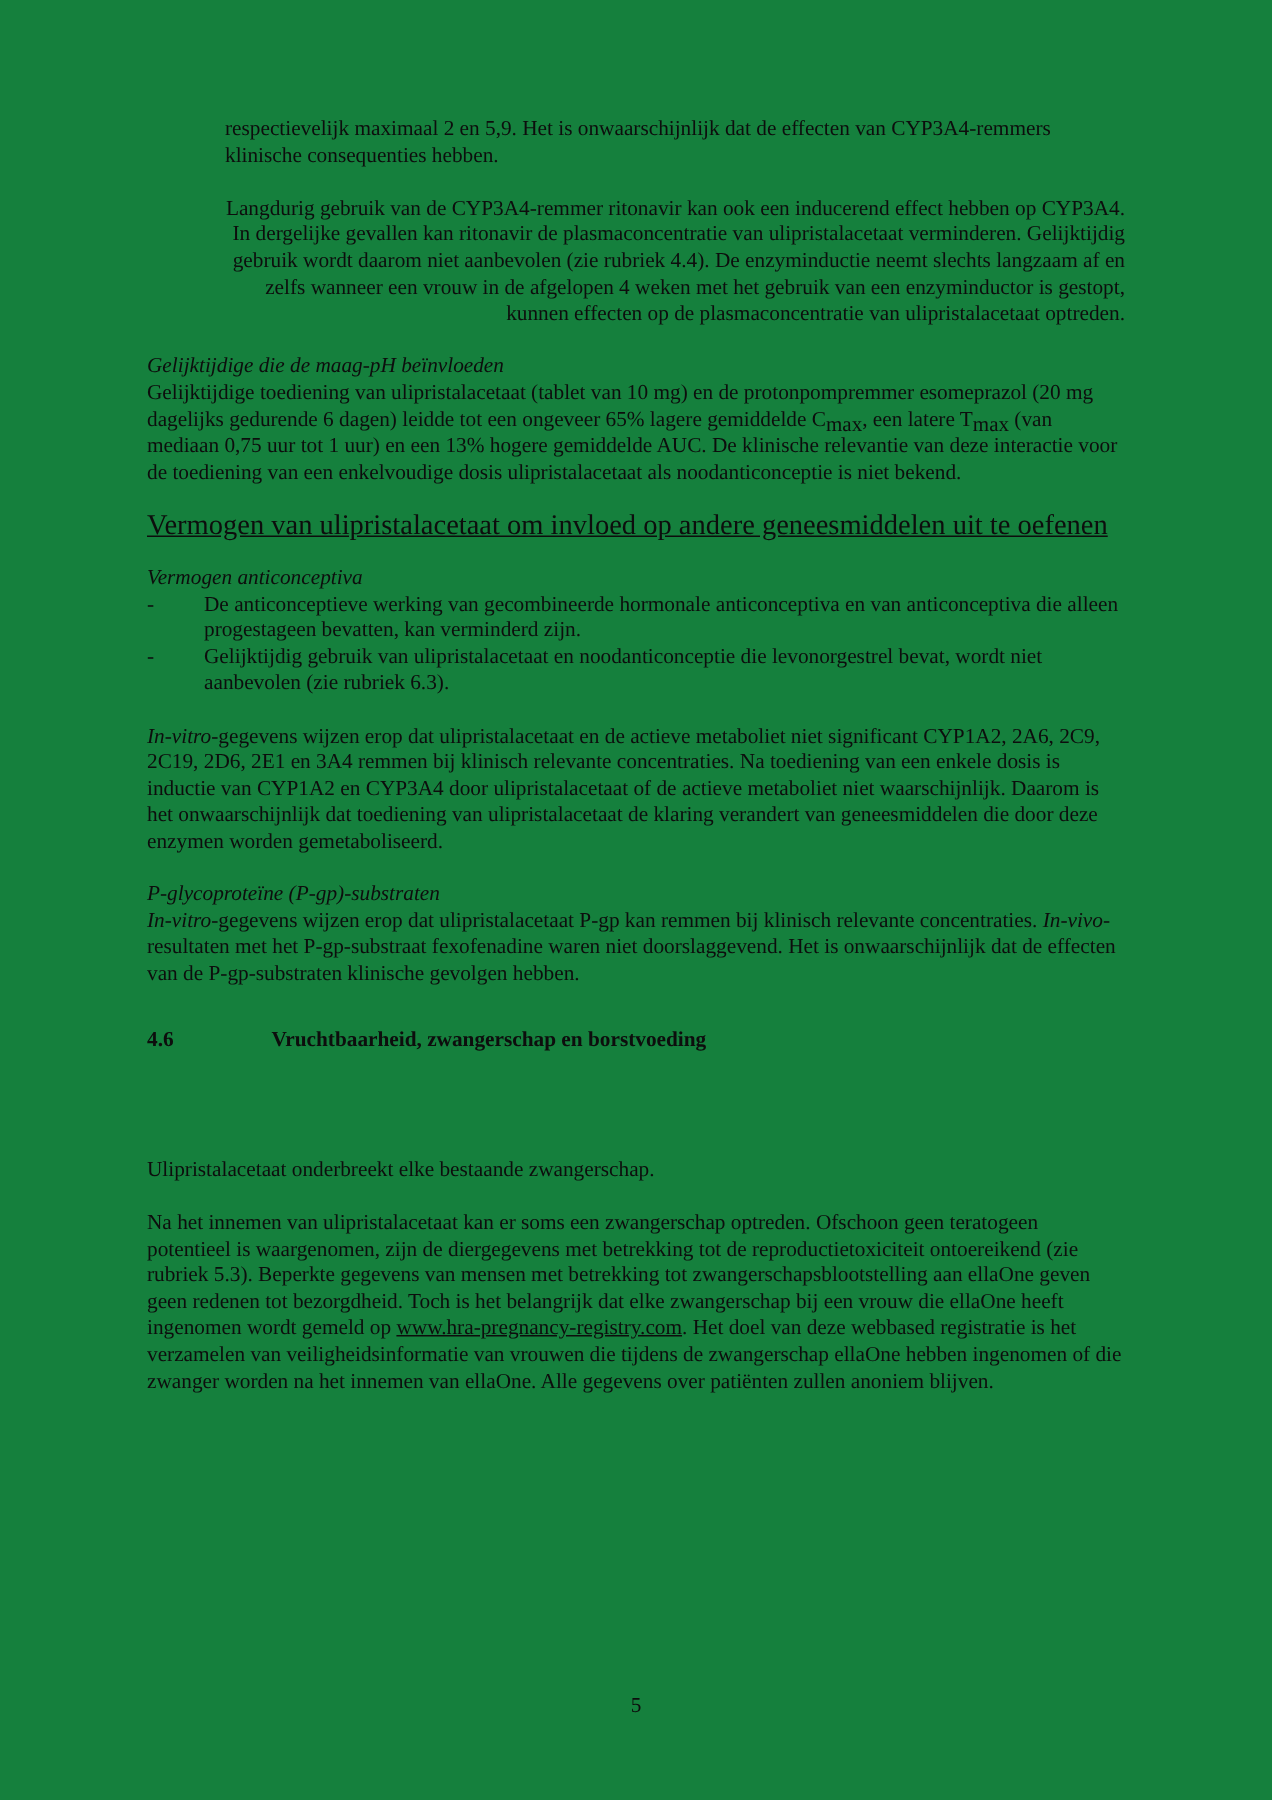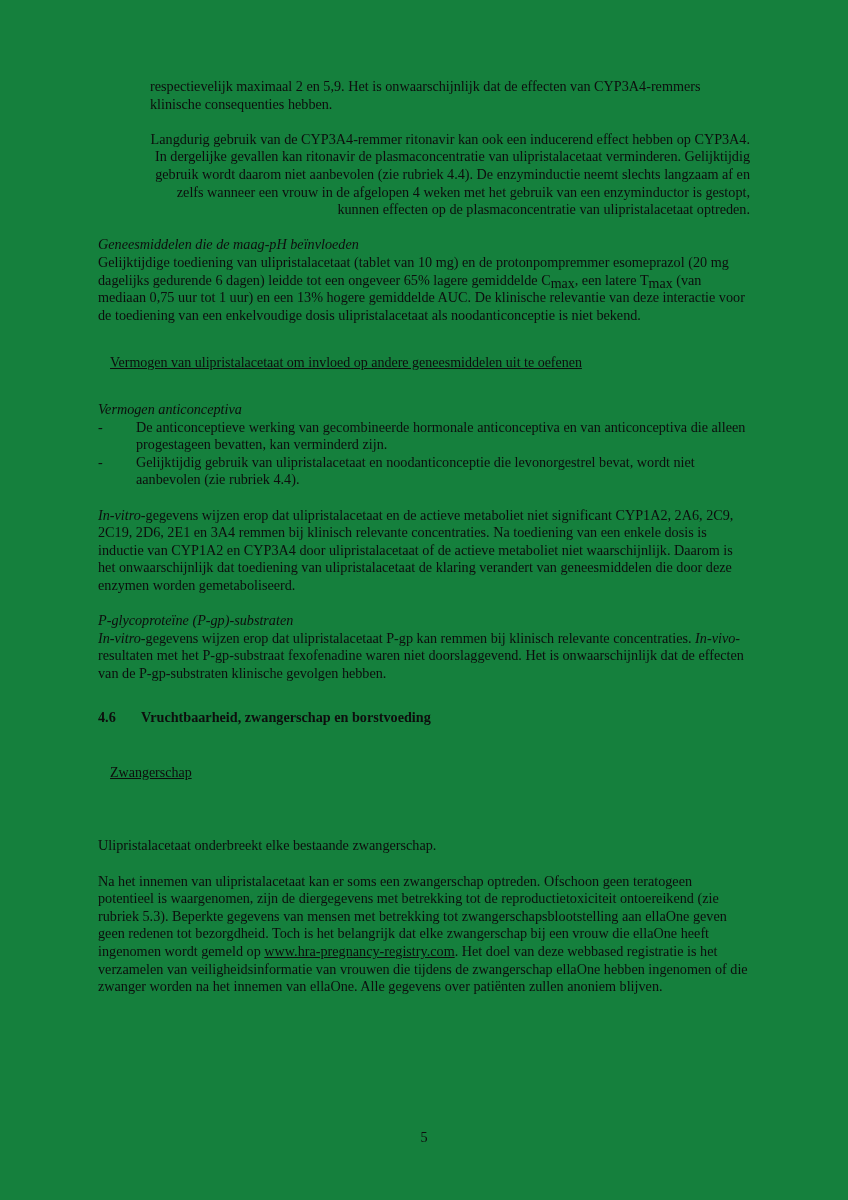--- a/index.html
+++ b/index.html
@@ -41,23 +41,23 @@
     text-align: right;
   }
   .subhead-italic {
     font-style: italic;
     font-size: 14.2px;
     line-height: 17.6px;
     margin: 0;
   }
   .subhead-underline {
     text-decoration: underline;
-    font-size: 14px;
+    font-size: 19px;
     line-height: 17.6px;
-    margin: 12px;
+    margin: 0;
   }
   em.it {
     font-style: italic;
   }
   sub {
     font-size: 14px;
     line-height: 0;
     vertical-align: -0.22em;
   }
   .bullet-list {
@@ -79,20 +79,21 @@
     font-weight: bold;
     font-size: 14.2px;
     line-height: 17.6px;
   }
   .sec-heading .num {
     width: 43px;
     flex: 0 0 43px;
   }
   .sec-heading .title {
     flex: 1 1 auto;
+    margin-left: 40px;
   }
   .spacer-lg { height: 26px; }
   .spacer-md { height: 17.6px; }
   a.doclink {
     color: #0d0d0d;
     text-decoration: underline;
   }
   .page-number {
     position: absolute;
     left: 0;
@@ -108,41 +109,41 @@
 
 <div class="page">
   <div class="content">
 
     <p class="indent">respectievelijk maximaal 2 en 5,9. Het is onwaarschijnlijk dat de effecten van CYP3A4-remmers klinische consequenties hebben.</p>
 
     <p class="indent gap">Langdurig gebruik van de CYP3A4-remmer ritonavir kan ook een inducerend effect hebben op CYP3A4. In dergelijke gevallen kan ritonavir de plasmaconcentratie van ulipristalacetaat verminderen. Gelijktijdig gebruik wordt daarom niet aanbevolen (zie rubriek 4.4). De enzyminductie neemt slechts langzaam af en zelfs wanneer een vrouw in de afgelopen 4 weken met het gebruik van een enzyminductor is gestopt, kunnen effecten op de plasmaconcentratie van ulipristalacetaat optreden.</p>
 
     <div class="spacer-md"></div>
 
-    <div class="subhead-italic">Geneesmiddelen die de maag-pH beïnvloeden</div>
+    <div class="subhead-italic">Gelijktijdige die de maag-pH beïnvloeden</div>
 
     <p><span>Gelijktijdige toediening van ulipristalacetaat (tablet van 10 mg) en de protonpompremmer esomeprazol (20 mg dagelijks gedurende 6 dagen) leidde tot een ongeveer 65% lagere gemiddelde C</span><sub>max</sub><span>, een latere T</span><sub>max</sub><span> (van mediaan 0,75 uur tot 1 uur) en een 13% hogere gemiddelde AUC. De klinische relevantie van deze interactie voor de toediening van een enkelvoudige dosis ulipristalacetaat als noodanticonceptie is niet bekend.</span></p>
 
     <div class="spacer-md"></div>
 
     <div class="subhead-underline">Vermogen van ulipristalacetaat om invloed op andere geneesmiddelen uit te oefenen</div>
 
     <div class="spacer-md"></div>
 
     <div class="subhead-italic">Vermogen anticonceptiva</div>
 
 
     <div class="bullet-list">
       <div class="bullet-row">
         <span class="dash">-</span>
         <span>De anticonceptieve werking van gecombineerde hormonale anticonceptiva en van anticonceptiva die alleen progestageen bevatten, kan verminderd zijn.</span>
       </div>
       <div class="bullet-row">
         <span class="dash">-</span>
-        <span>Gelijktijdig gebruik van ulipristalacetaat en noodanticonceptie die levonorgestrel bevat, wordt niet aanbevolen (zie rubriek 4.4).</span>
+        <span>Gelijktijdig gebruik van ulipristalacetaat en noodanticonceptie die levonorgestrel bevat, wordt niet aanbevolen (zie rubriek 6.3).</span>
       </div>
     </div>
 
     <div class="spacer-md"></div>
 
     <p><em class="it">In-vitro</em><span>-gegevens wijzen erop dat ulipristalacetaat en de actieve metaboliet niet significant CYP1A2, 2A6, 2C9, 2C19, 2D6, 2E1 en 3A4 remmen bij klinisch relevante concentraties. Na toediening van een enkele dosis is inductie van CYP1A2 en CYP3A4 door ulipristalacetaat of de actieve metaboliet niet waarschijnlijk. Daarom is het onwaarschijnlijk dat toediening van ulipristalacetaat de klaring verandert van geneesmiddelen die door deze enzymen worden gemetaboliseerd.</span></p>
 
     <div class="spacer-md"></div>
 
     <div class="subhead-italic">P-glycoproteïne (P-gp)-substraten</div>
@@ -151,21 +152,20 @@
 
     <div class="spacer-lg"></div>
 
     <div class="sec-heading">
       <span class="num">4.6</span>
       <span class="title">Vruchtbaarheid, zwangerschap en borstvoeding</span>
     </div>
 
     <div class="spacer-lg"></div>
 
-    <div class="subhead-underline">Zwangerschap</div>
 
     <div class="spacer-lg"></div>
 
 
     <div class="spacer-md"></div>
 
     <p>Ulipristalacetaat onderbreekt elke bestaande zwangerschap.</p>
 
     <div class="spacer-md"></div>
 

